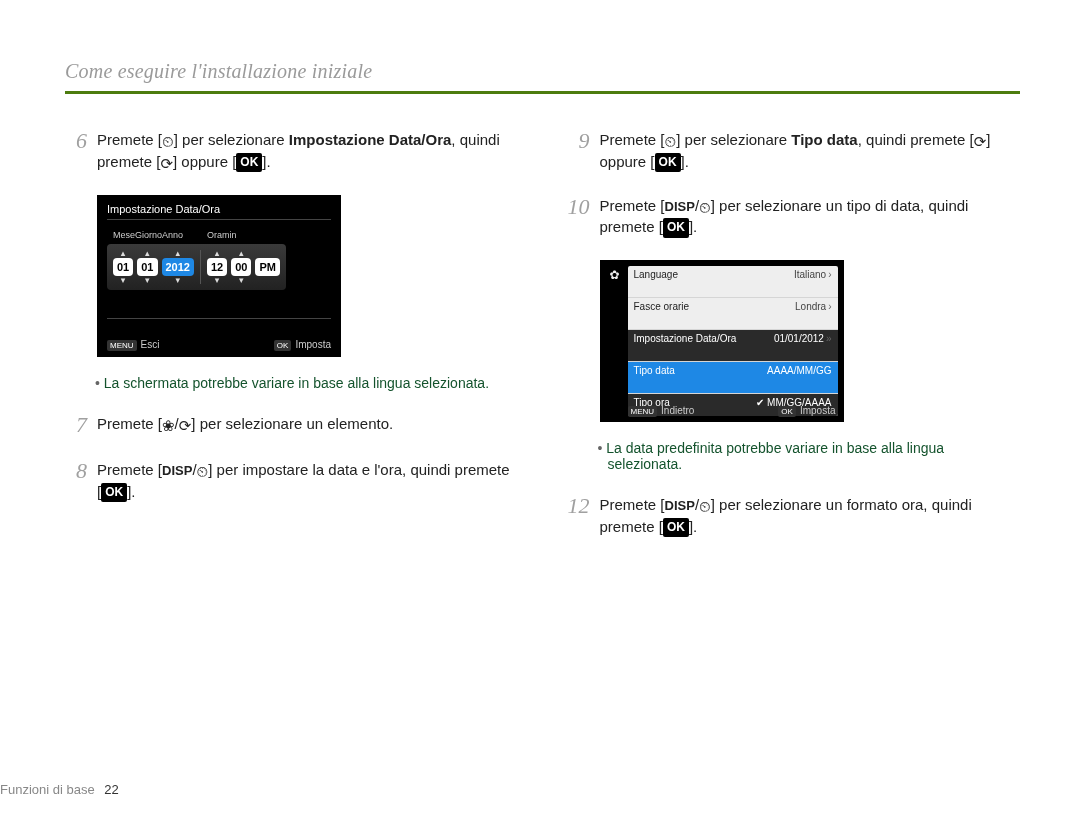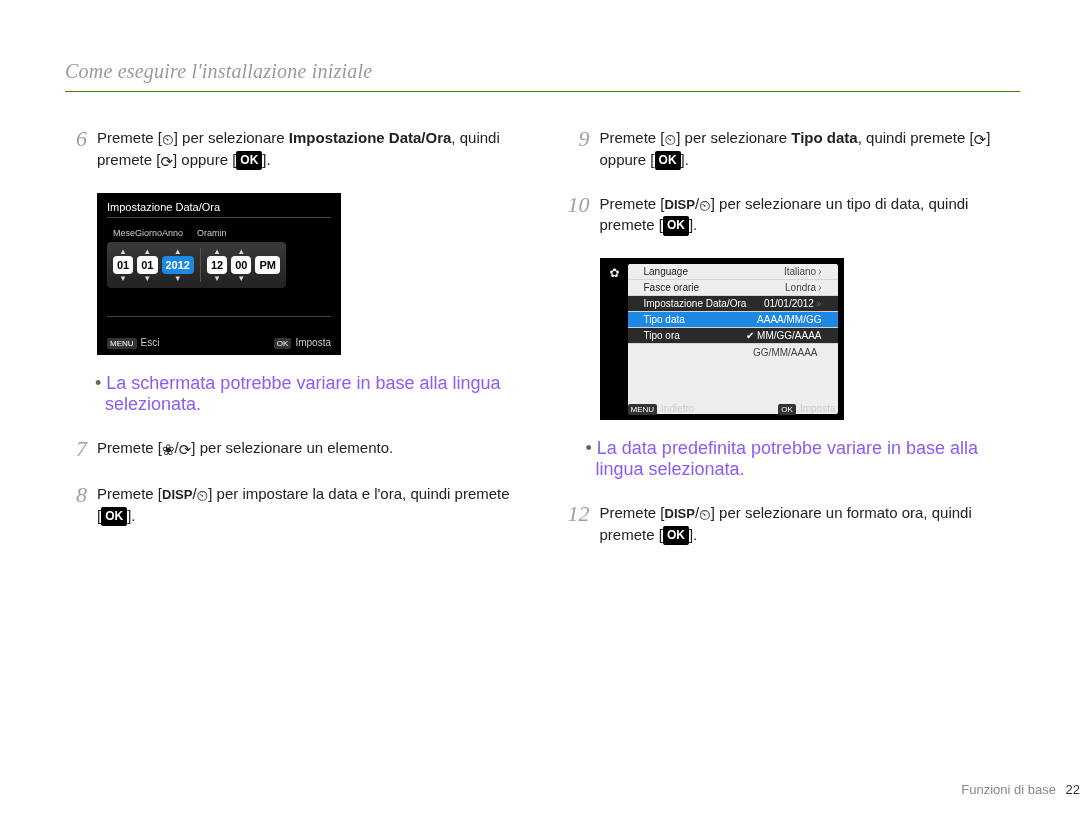--- a/index.html
+++ b/index.html
@@ -15,21 +15,21 @@
   .page {
     padding: 60px 60px 0 65px;
   }
   .page-header {
     font-size: 20px;
     font-weight: 300;
     color: #9a9a9a;
     font-family: "Times New Roman", serif;
     font-style: italic;
     letter-spacing: 0.2px;
-    border-bottom: 1px solid #4d7c0f;
+    border-bottom: 3px solid #4d7c0f;
     padding-bottom: 8px;
     margin-bottom: 35px;
   }
   .cols {
     display: flex;
     gap: 50px;
   }
   .col { flex: 1; }
   .step {
     display: flex;
@@ -71,22 +71,22 @@
     font-weight:700;
     font-size:13px;
     vertical-align: 0px;
   }
   .icn {
     font-size:15px;
     vertical-align:middle;
     line-height:1;
   }
   .note {
-    font-size: 18px;
-    color:#8b5cf6;
+    font-size: 14px;
+    color:#14532d;
     margin: 18px 0 22px 0px;
     padding-left: 8px;
   }
   .note::before {
     content:"• ";
     color:#666;
     margin-left:-10px;
   }
   
   .scr1 {
@@ -148,41 +148,41 @@
   .scr2-side {
     width:18px; display:flex; flex-direction:column; align-items:center; gap:4px;
     padding-top:2px;
   }
   .gear { font-size:12px; color:#eee; }
   .panel {
     flex:1; background:#eee; color:#222; border-radius:2px; overflow:hidden;
   }
   .row {
     display:flex; justify-content:space-between;
-    padding:3px 16px; font-size:10px; border-bottom:1px solid #d5d5d5;
-    height:16px; align-items:center;
+    padding:3px 6px; font-size:10px; border-bottom:1px solid #d5d5d5;
+    height:32px; align-items:flex-start;
   }
   .row .rv { color:#444; }
   .chev { font-size:10px; color:#666; margin-left:2px;}
   .row.bar { background:#2a2a2a; color:#fff; }
   .row.bar .rv { color:#fff; }
   .row.hl { background:#1e88e5; color:#fff; }
   .row.hl .rv { color:#fff; }
   .row.noborder { border-bottom:none; }
   .row.rightonly { justify-content:flex-end; padding-right:20px; }
   .scr-footer2 {
     position:absolute; bottom:5px; left:28px; right:8px;
     display:flex; justify-content:space-between;
     font-size:10px; color:#ccc;
   }
   .page-footer {
     position:absolute;
     bottom:18px;
     left:0; right:0;
-    text-align:right;
+    text-align:left;
     font-size:13px;
     color:#888;
   }
   .page-footer .pn { color:#333; margin-left:6px;}
 </style>
 </head>
 <body>
 
 <div class="page">
   <div class="page-header">Come eseguire l'installazione iniziale</div>
@@ -198,21 +198,21 @@
         </div>
       </div>
 
       <div class="scr1">
         <div class="scr1-title">Impostazione Data/Ora</div>
         <div class="scr1-hr"></div>
         <div class="scr1-labels">
           <span>Mese</span>
           <span>Giorno</span>
           <span>Anno</span>
-          <span style="margin-left:14px">Ora</span>
+          <span style="margin-left:24px">Ora</span>
           <span>min</span>
         </div>
         <div class="spinners">
           <div class="spcol">
               <span class="caret">▴</span>
               <div class="spval">01</div>
               <span class="caret">▾</span>
             </div>
           <div class="spcol">
               <span class="caret">▴</span>
@@ -309,21 +309,21 @@
           <div class="row rightonly noborder">
               <span class="rv">GG/MM/AAAA</span>
             </div>
         </div>
         <div class="scr-footer2">
           <span><span class="ftag">MENU</span><span>Indietro</span></span>
           <span><span class="ftag">OK</span><span>Imposta</span></span>
         </div>
       </div>
 
-      <div class="note" style="margin-left:20px;">La data predefinita potrebbe variare in base alla lingua selezionata.</div>
+      <div class="note" style="margin-left:32px;">La data predefinita potrebbe variare in base alla lingua selezionata.</div>
 
 
       <div class="step">
         <div class="step-num">12</div>
         <div class="step-body">
           <span>Premete [</span><span class="btn-disp">DISP</span>/<span class="icn">⏲</span><span>] per selezionare un formato ora, quindi premete [</span><span class="btn-ok">OK</span><span>].</span>
         </div>
       </div>
 
 

